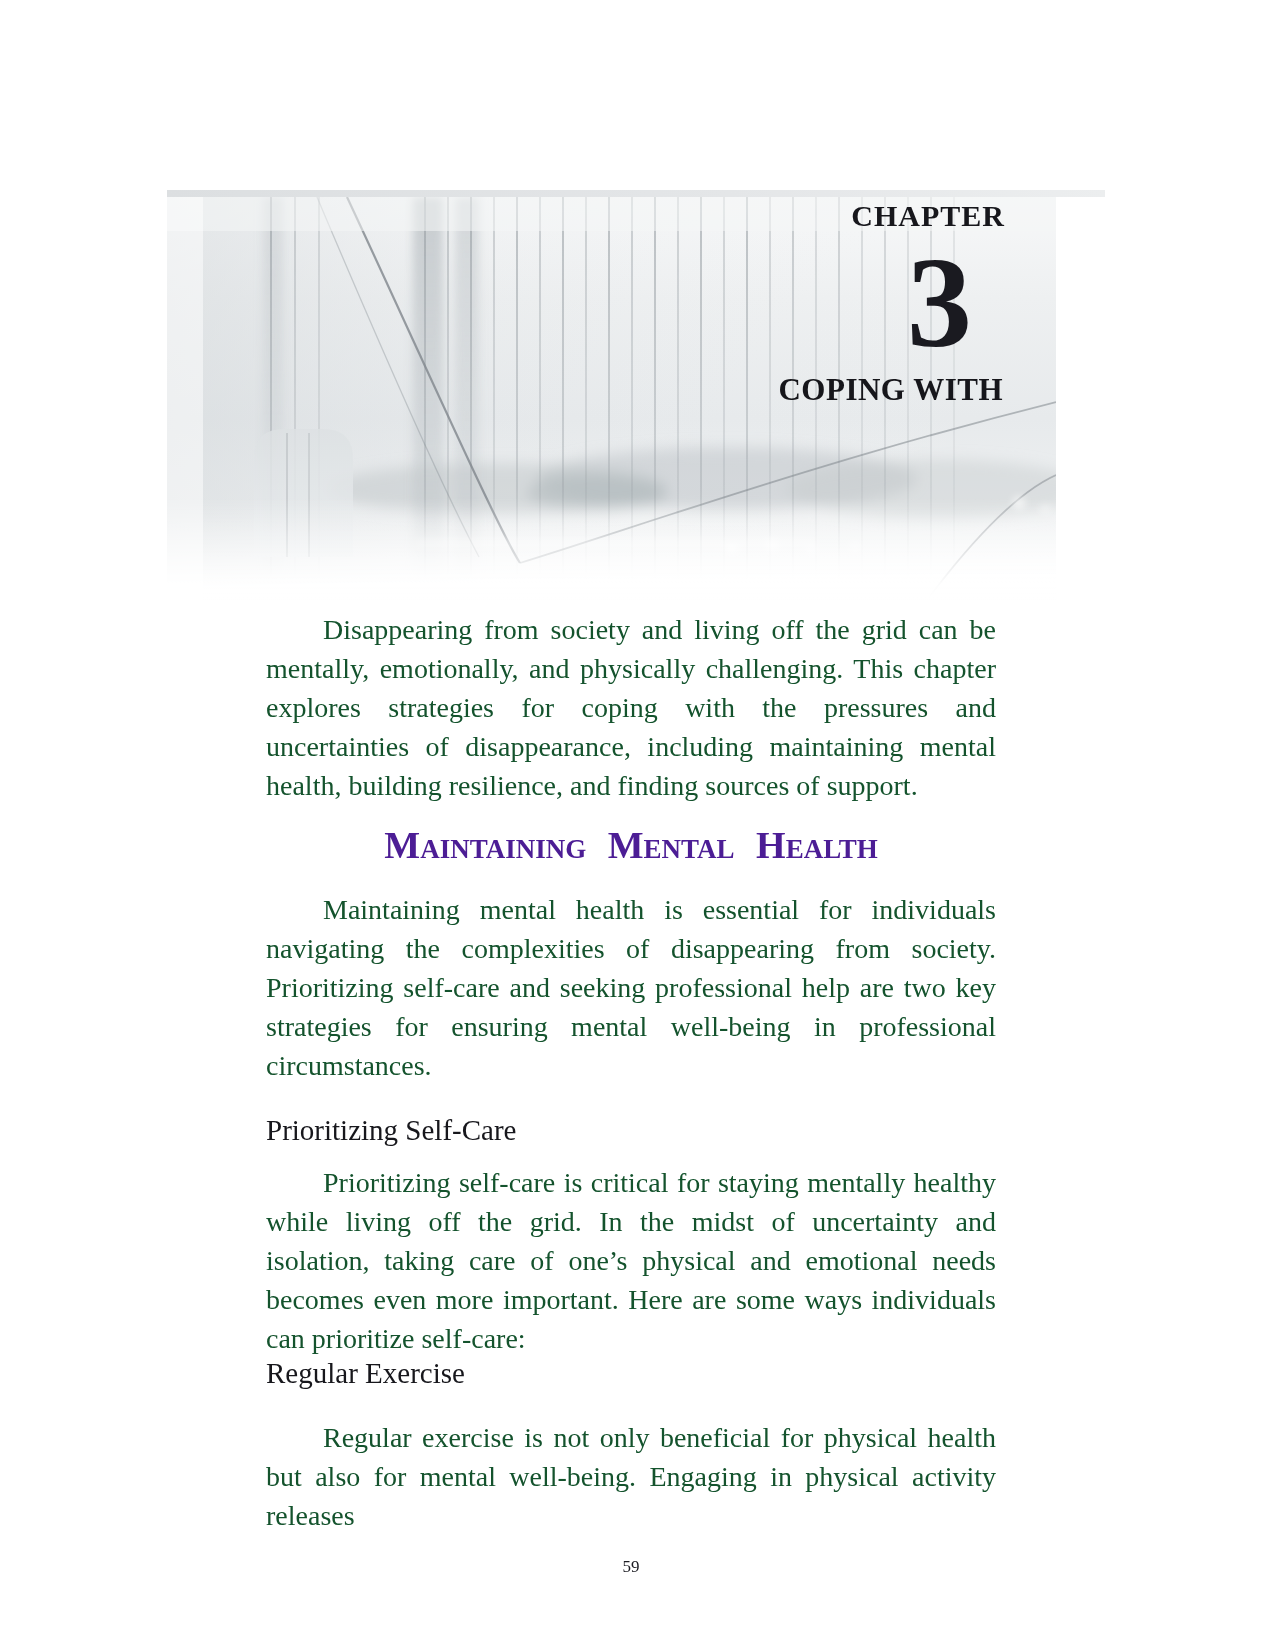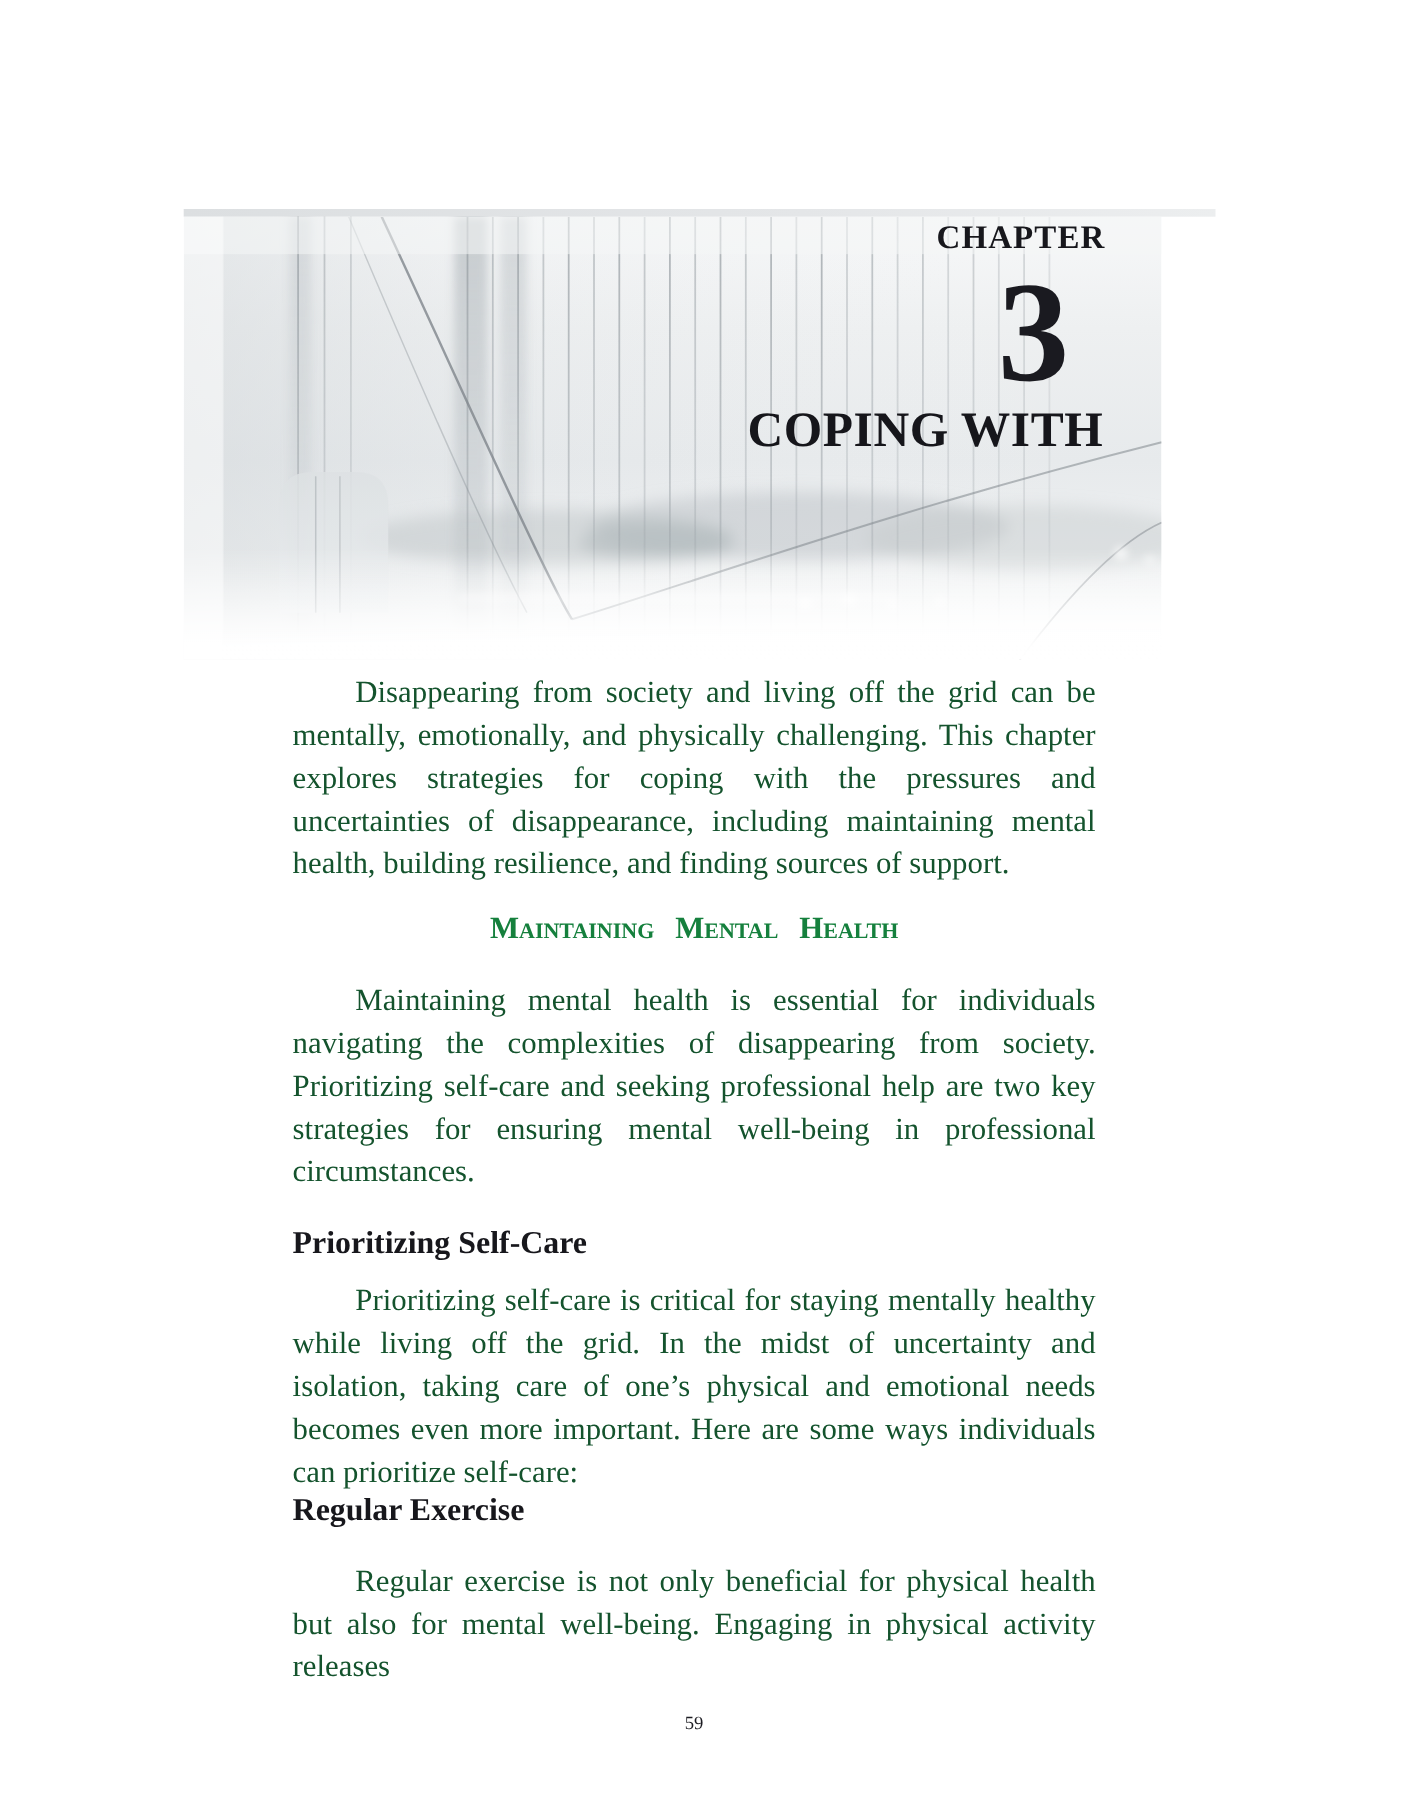--- a/index.html
+++ b/index.html
@@ -28,44 +28,44 @@
     color:#17171c;line-height:36px;
   }
   .chapter-num{
     position:absolute;top:40px;right:84px;
     font-size:130px;font-weight:bold;line-height:1;
     color:#1a1a20;
   }
   .chapter-title{
     position:absolute;top:170px;right:53px;
     text-align:right;
-    font-size:45px;font-weight:bold;line-height:46px;
+    font-size:31px;font-weight:bold;line-height:46px;
     color:#16161b;letter-spacing:0.5px;
   }
   
   .bodypar{
     position:absolute;left:266px;width:730px;
     font-size:28px;line-height:39px;
     text-align:justify;text-indent:57px;
     margin:0;color:#14532d;
   }
   .p1{top:570px;}
   .p2{top:850px;}
   .p3{top:1123px;}
   .p4{top:1378px;}
   .section-heading{
     position:absolute;left:266px;top:783px;width:730px;
     text-align:center;margin:0;
     font-variant:small-caps;font-weight:bold;
-    font-size:28px;line-height:44px;word-spacing:12px;
-    color:#15803d;
+    font-size:38px;line-height:44px;word-spacing:12px;
+    color:#4c1d95;
   }
   .subheading{
     position:absolute;left:266px;width:730px;margin:0;
-    font-size:29px;font-weight:bold;line-height:34px;
+    font-size:29px;font-weight:normal;line-height:34px;
     color:#17171c;
   }
   .sh1{top:1073px;}
   .sh2{top:1316px;}
   .page-number{
     position:absolute;left:266px;top:1512px;width:730px;
     text-align:center;font-size:17px;line-height:30px;
     color:#1c1c22;
   }
 </style>

